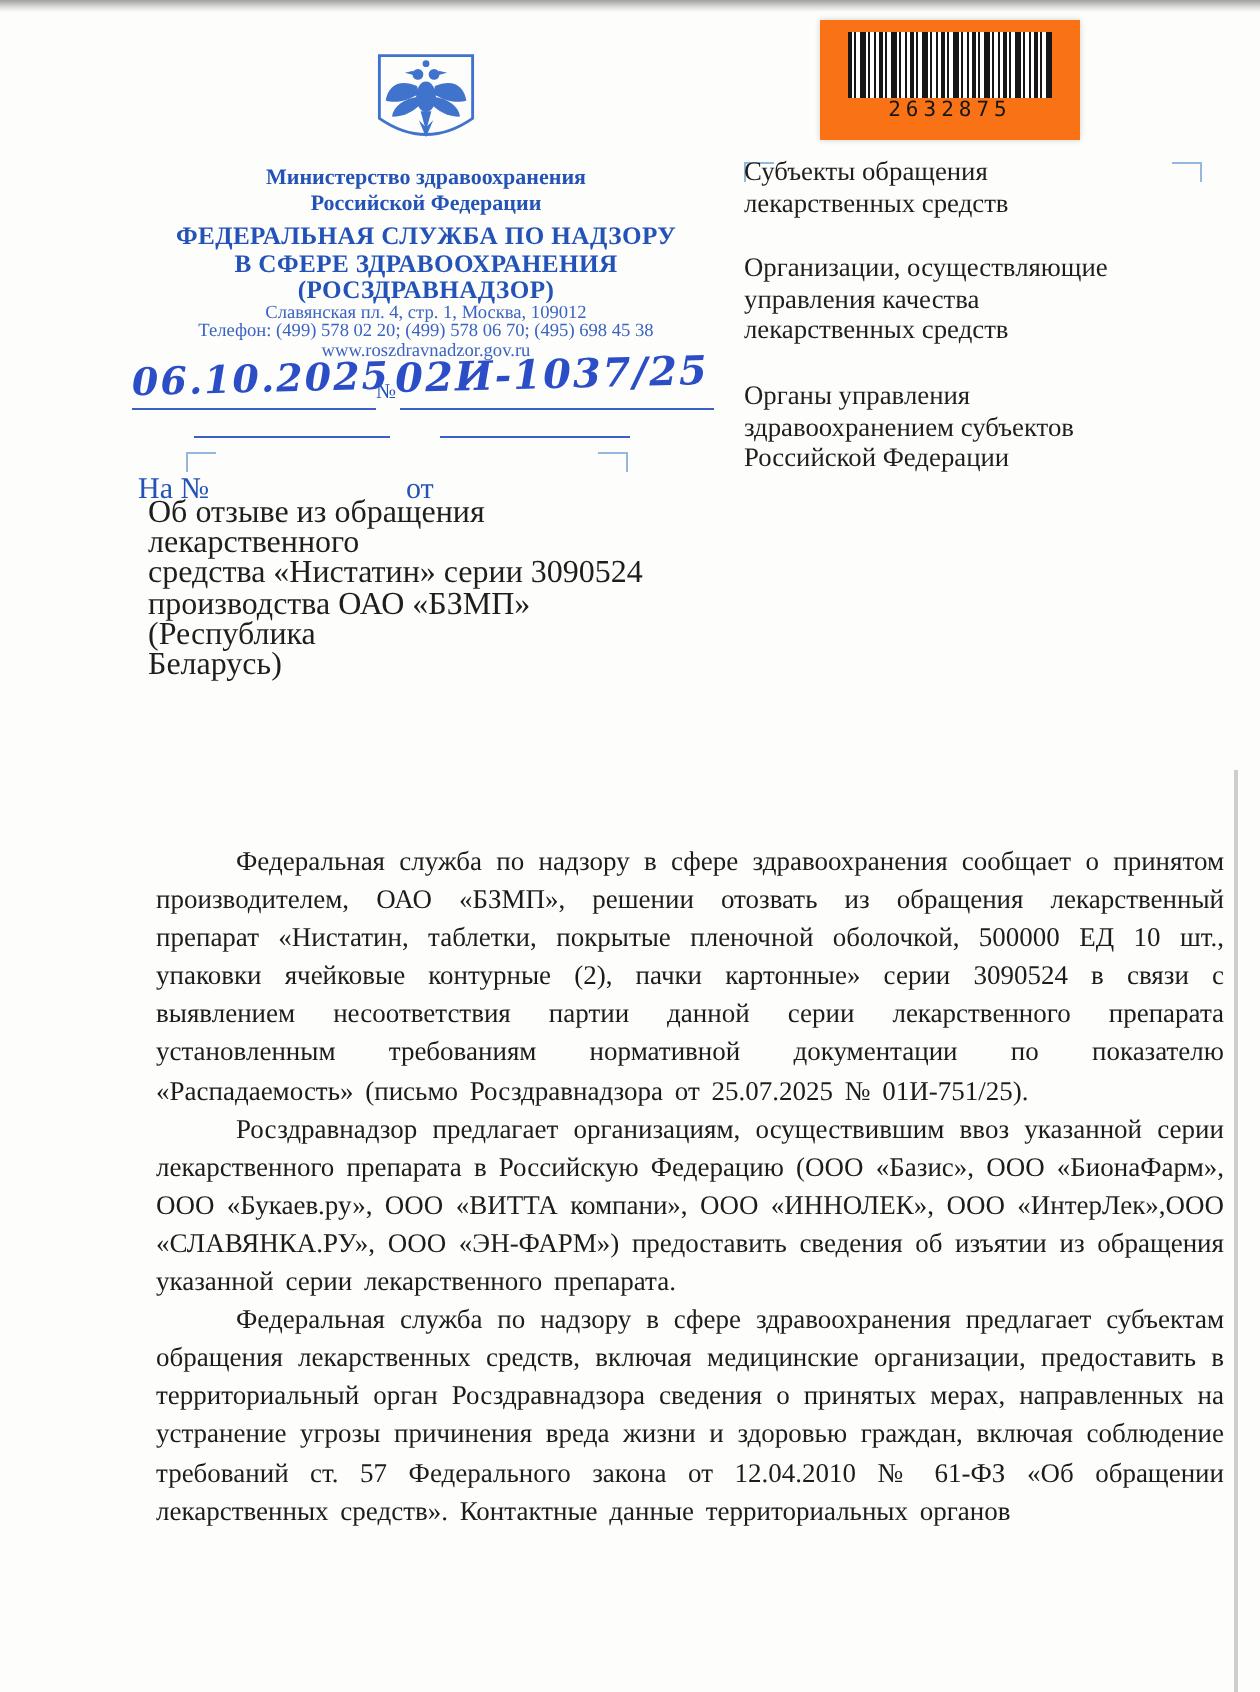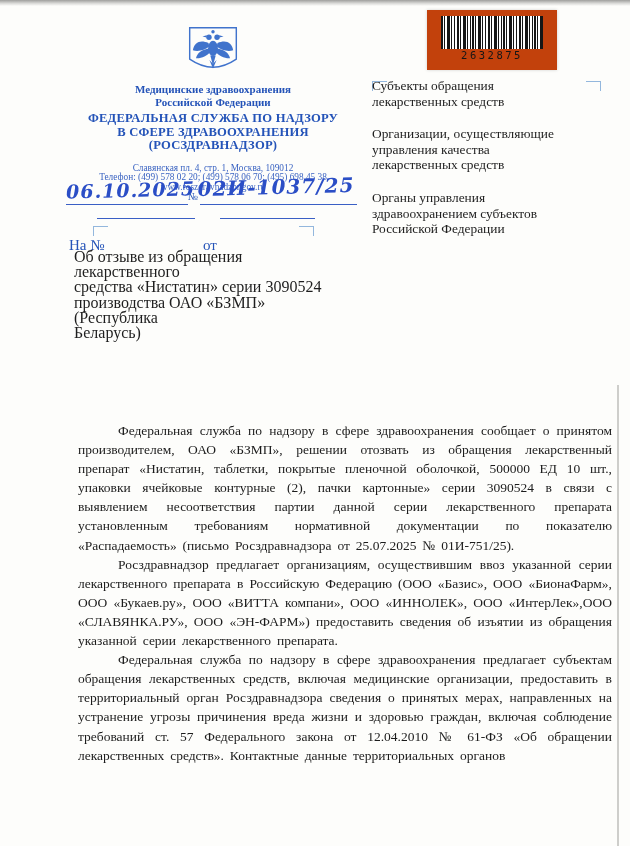--- a/index.html
+++ b/index.html
@@ -25,21 +25,21 @@
     position:absolute;left:64px;top:26px;width:298px;
     text-align:center;color:#2453b8;
   }
   .emblem{height:54px;margin-bottom:3px;}
   .ministry{
     font-weight:bold;font-size:11px;line-height:13px;
     white-space:pre-line;margin-bottom:3px;
   }
   .service{
     font-weight:bold;font-size:12.6px;line-height:13.5px;
-    white-space:pre-line;letter-spacing:.2px;margin-bottom:11px;
+    white-space:pre-line;letter-spacing:.2px;
   }
   .addr{font-size:9.3px;line-height:9.6px;color:#3a63c2;}
 
   
   .hw{
     position:absolute;color:#2b4ec6;
     font-style:italic;font-weight:bold;
     font-family:"DejaVu Serif", serif;
     transform:rotate(-1.5deg);
     text-align:center;letter-spacing:1px;
@@ -63,22 +63,22 @@
 
   
   .subject{
     position:absolute;left:74px;top:249px;width:250px;
     font-size:16px;line-height:15.2px;color:#1e1e1e;
     white-space:pre-line;
   }
 
   
   .barcode{
-    position:absolute;left:427px;top:10px;width:130px;height:60px;
-    background:#c2410c;box-shadow:0 0 3px rgba(0,0,0,.18);
+    position:absolute;left:410px;top:10px;width:130px;height:60px;
+    background:#f97316;box-shadow:0 0 3px rgba(0,0,0,.18);
     text-align:center;padding-top:6px;box-sizing:border-box;
   }
   .bars{
     height:33px;margin:0 14px;
     background:repeating-linear-gradient(90deg,
       #161616 0px,#161616 2px, #fff 2px,#fff 3px,
       #161616 3px,#161616 4px, #fff 4px,#fff 6px,
       #161616 6px,#161616 9px, #fff 9px,#fff 10px,
       #161616 10px,#161616 11px, #fff 11px,#fff 13px,
       #161616 13px,#161616 14px, #fff 14px,#fff 15.5px);
@@ -127,21 +127,21 @@
           <ellipse cx="30" cy="25" rx="5.5" ry="8.5"></ellipse>
           <path d="M25,19 C16,15 9,18 7.5,27 C13,29 21,27 26,23 Z"></path>
           <path d="M35,19 C44,15 51,18 52.5,27 C47,29 39,27 34,23 Z"></path>
           <path d="M25.5,25 C18,26 12,30 11,36 C17,36.5 23.5,33 27,29 Z"></path>
           <path d="M34.5,25 C42,26 48,30 49,36 C43,36.5 36.5,33 33,29 Z"></path>
           <path d="M27,33 L30,44 L33,33 Z"></path>
           <path d="M26,38 L30,47.5 L34,38 L30,42 Z"></path>
         </g>
       </svg>
     </div>
-    <div class="ministry">Медицинские здравоохранения
+    <div class="ministry">Министерство здравоохранения
 Российской Федерации</div>
     <div class="service">ФЕДЕРАЛЬНАЯ СЛУЖБА ПО НАДЗОРУ
 В СФЕРЕ ЗДРАВООХРАНЕНИЯ
 (РОСЗДРАВНАДЗОР)</div>
     <div class="addr">Славянская пл. 4, стр. 1, Москва, 109012</div>
     <div class="addr">Телефон: (499) 578 02 20; (499) 578 06 70; (495) 698 45 38</div>
     <div class="addr">www.roszdravnadzor.gov.ru</div>
   </div>
 
   <div class="hw hw-date">06.10.2025</div>

